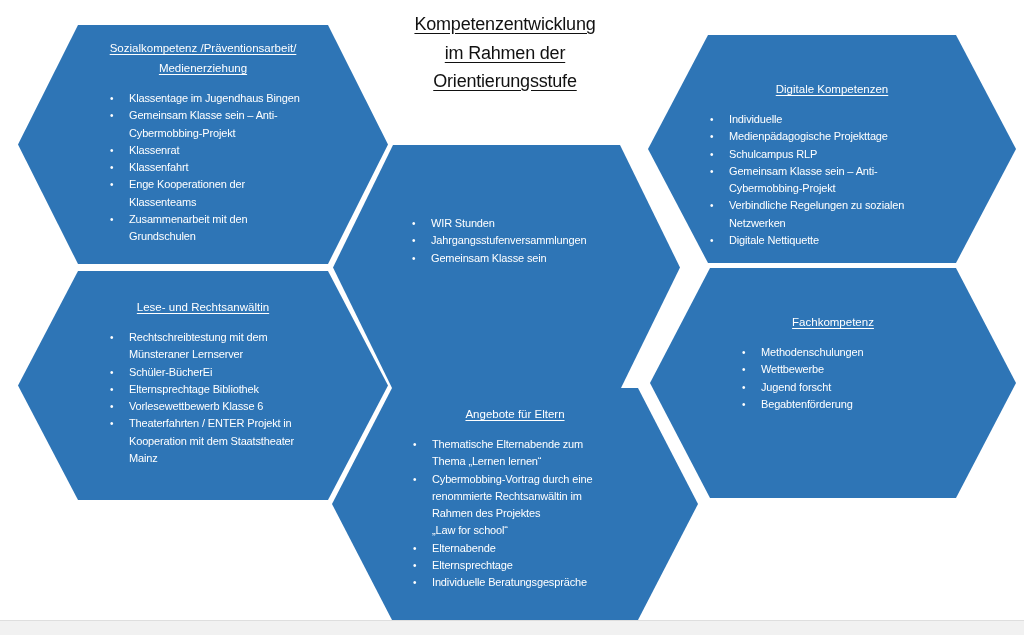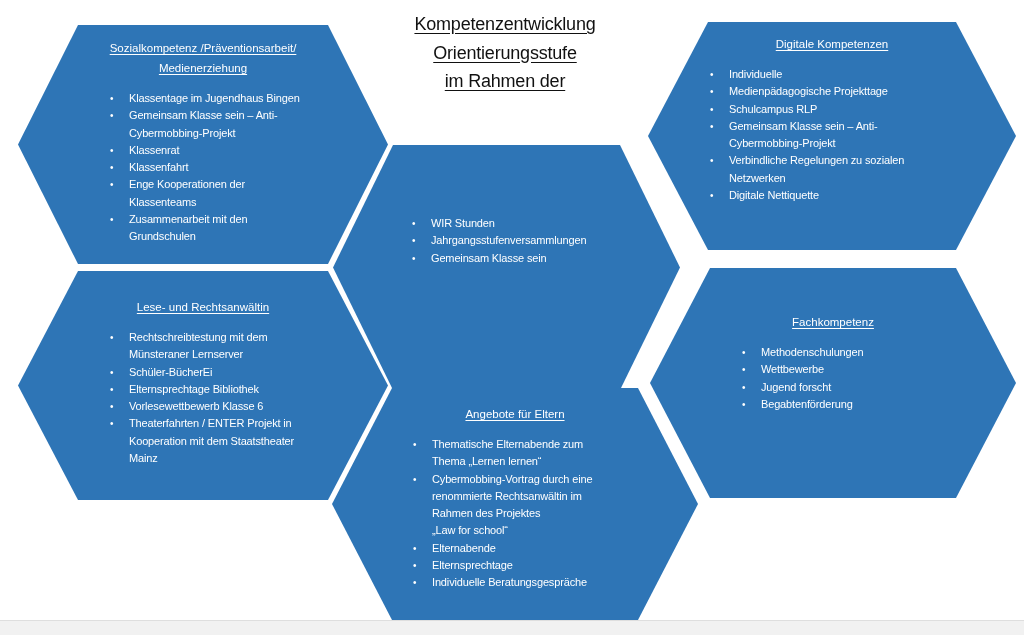--- a/index.html
+++ b/index.html
@@ -58,21 +58,21 @@
     font-size: 11px;
     letter-spacing: -0.15px;
     line-height: 17.3px;
   }
   .hex .marker { flex: none; width: 19px; font-size: 10px; }
   .hex .txt { white-space: pre-line; }
 
   
   .hex--sozial     { left: 18px;  top: 25px;  width: 370px; height: 239px; padding-top: 13px; }
   .hex--sozial ul  { padding-left: 92px; }
-  .hex--digitale   { left: 648px; top: 22px;  width: 368px; height: 228px; padding-top: 12px; }
+  .hex--digitale   { left: 648px; top: 35px;  width: 368px; height: 228px; padding-top: 44px; }
   .hex--digitale ul{ padding-left: 62px; }
   .hex--demokratie { left: 333px; top: 145px; width: 347px; height: 245px; padding-top: 70px; }
   .hex--demokratie ul { padding-left: 79px; }
   .hex--lese       { left: 18px;  top: 271px; width: 370px; height: 229px; padding-top: 26px; }
   .hex--lese ul    { padding-left: 92px; }
   .hex--fach       { left: 650px; top: 268px; width: 366px; height: 230px; padding-top: 44px; }
   .hex--fach ul    { padding-left: 92px; }
   .hex--eltern     { left: 332px; top: 388px; width: 366px; height: 232px; padding-top: 16px; }
   .hex--eltern ul  { padding-left: 81px; }
 
@@ -86,22 +86,22 @@
     z-index: 5;
   }
 </style>
 </head>
 <body>
 
 <div class="canvas">
 
   <div class="diagram-title">
     <div class="title-line">Kompetenzentwicklung</div>
+    <div class="title-line">im Rahmen der</div>
     <div class="title-line">Orientierungsstufe</div>
-    <div class="title-line">im Rahmen der</div>
   </div>
 
   <div class="hex hex--sozial">
     <div class="hex-heading">Sozialkompetenz /Präventionsarbeit/ Medienerziehung</div>
     <ul>
         <li>
           <span class="marker">•</span>
           <span class="txt">Klassentage im Jugendhaus Bingen</span>
         </li>
         <li>

